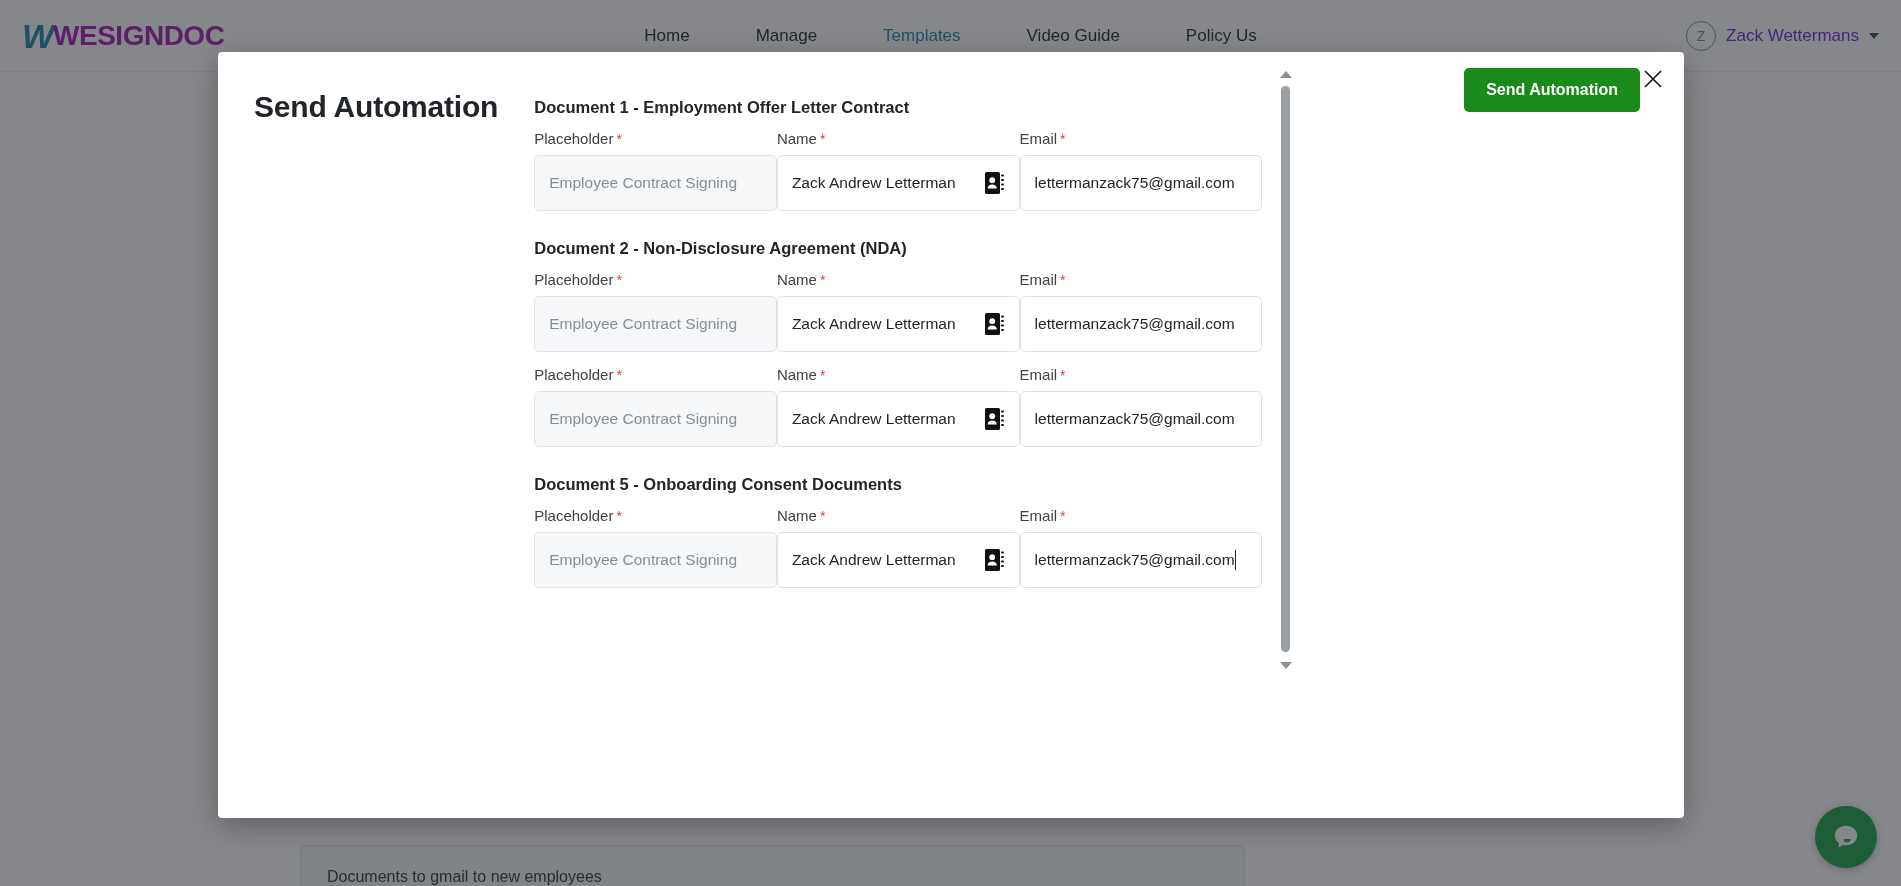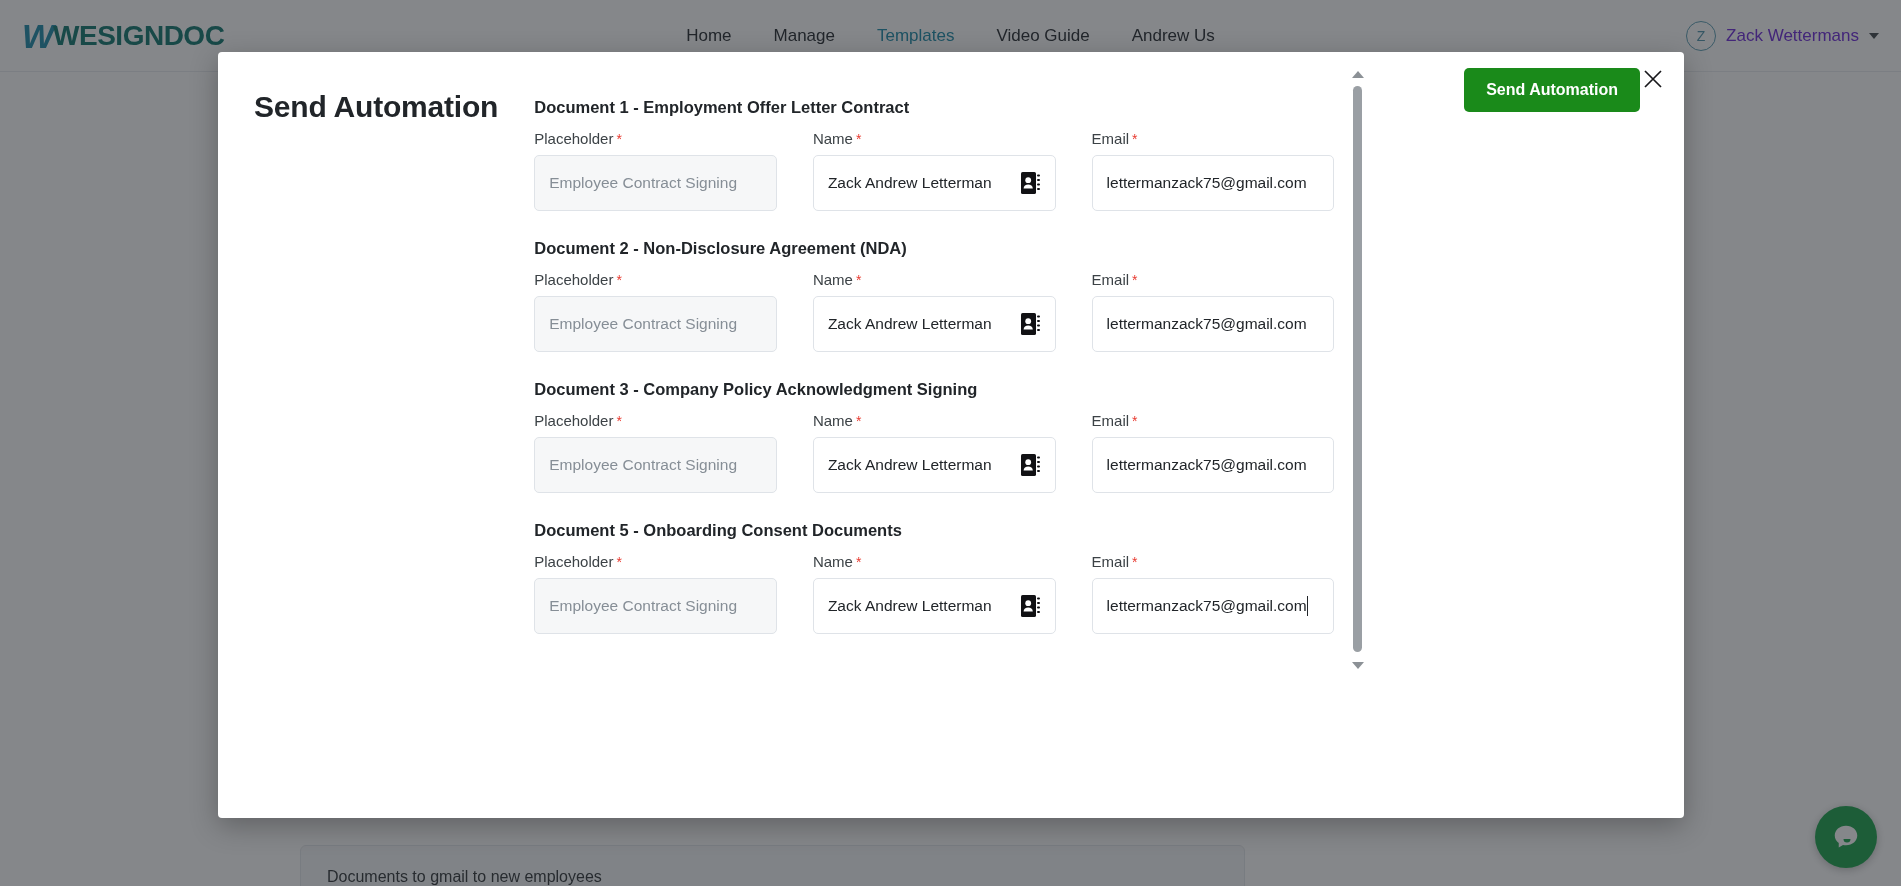--- a/index.html
+++ b/index.html
@@ -40,31 +40,31 @@
     font-size: 34px;
     font-weight: 700;
     color: #1c8aa8;
     font-style: italic;
     letter-spacing: -3px;
     line-height: 1;
   }
   .brand-text {
     font-size: 28px;
     font-weight: 700;
-    color: #0f766e;
+    color: #a21caf;
     letter-spacing: -0.5px;
     line-height: 1;
   }
 
   .mainnav {
     position: absolute;
     left: 0; right: 0;
     display: flex;
     justify-content: center;
-    gap: 42px;
+    gap: 66px;
   }
   .navlink {
     font-size: 17px;
     color: #24292e;
     text-decoration: none;
     white-space: nowrap;
   }
   .navlink.active { color: #1c8aa8; }
 
   .userbox {
@@ -160,21 +160,20 @@
 
   .doc-heading {
     font-size: 16.5px;
     font-weight: 700;
     color: #212529;
     margin: 28px 0 13px 0;
   }
 
   .field-row {
     display: flex;
-    gap: 36px;
   }
   .field { flex: 1 1 0; min-width: 0; }
 
   .field-label {
     font-size: 15px;
     color: #3c4246;
     margin-bottom: 8px;
   }
   .req { color: #e8392f; margin-left: 3px; font-size: 14px; }
 
@@ -291,21 +290,21 @@
     <div class="brand">
       <span class="brand-mark">W</span>
       <span class="brand-text">WESIGNDOC</span>
     </div>
 
     <nav class="mainnav">
       <a class="navlink" href="#">Home</a>
       <a class="navlink" href="#">Manage</a>
       <a class="navlink active" href="#">Templates</a>
       <a class="navlink" href="#">Video Guide</a>
-      <a class="navlink" href="#">Andrew Us</a>
+      <a class="navlink" href="#">Policy Us</a>
     </nav>
 
     <div class="userbox">
       <div class="avatar">Z</div>
       <span class="username">Zack Wettermans</span>
       <span class="caret-down"></span>
     </div>
   </div>
 
   <div class="bg-card">
@@ -395,21 +394,20 @@
         <div class="field">
           <div class="field-label"><span>Email</span><span class="req">*</span></div>
           <div class="input-wrap">
             <input class="input-box" type="text" value="lettermanzack75@gmail.com" style="">
           </div>
         </div>
       </div>
     </div>
 
     <div class="doc-block">
-      <div class="doc-heading">Document 3 - Company Policy Acknowledgment Signing</div>
       <div class="field-row">
         <div class="field">
           <div class="field-label"><span>Placeholder</span><span class="req">*</span></div>
           <div class="input-wrap">
             <input class="input-box readonly" type="text" readonly="" placeholder="Employee Contract Signing" style="">
           </div>
         </div>
         <div class="field">
           <div class="field-label"><span>Name</span><span class="req">*</span></div>
           <div class="input-wrap">

